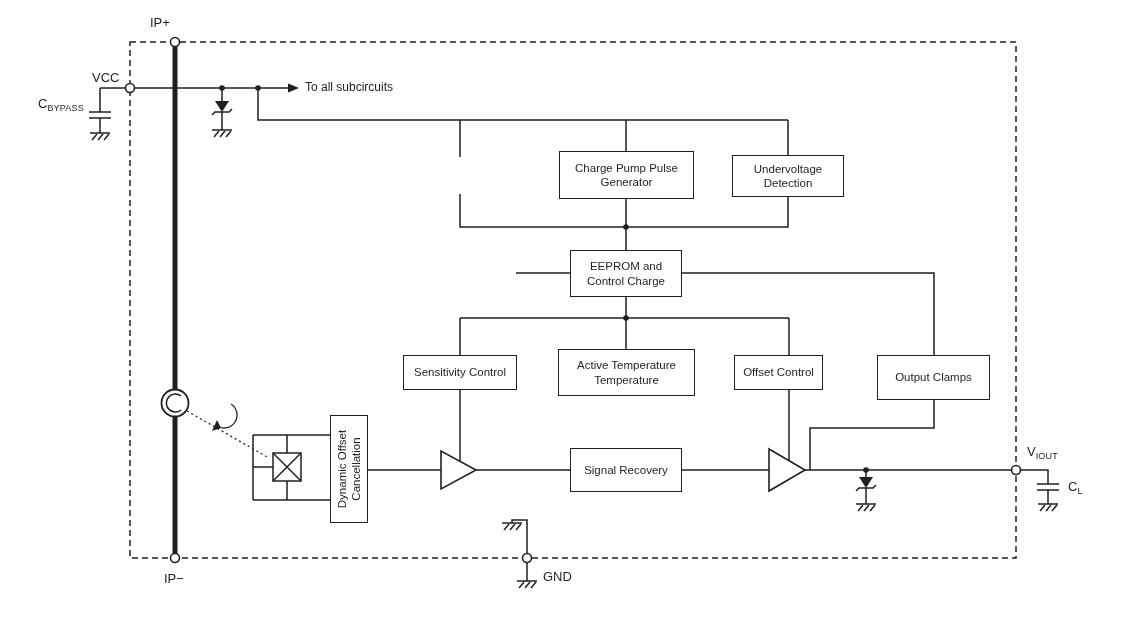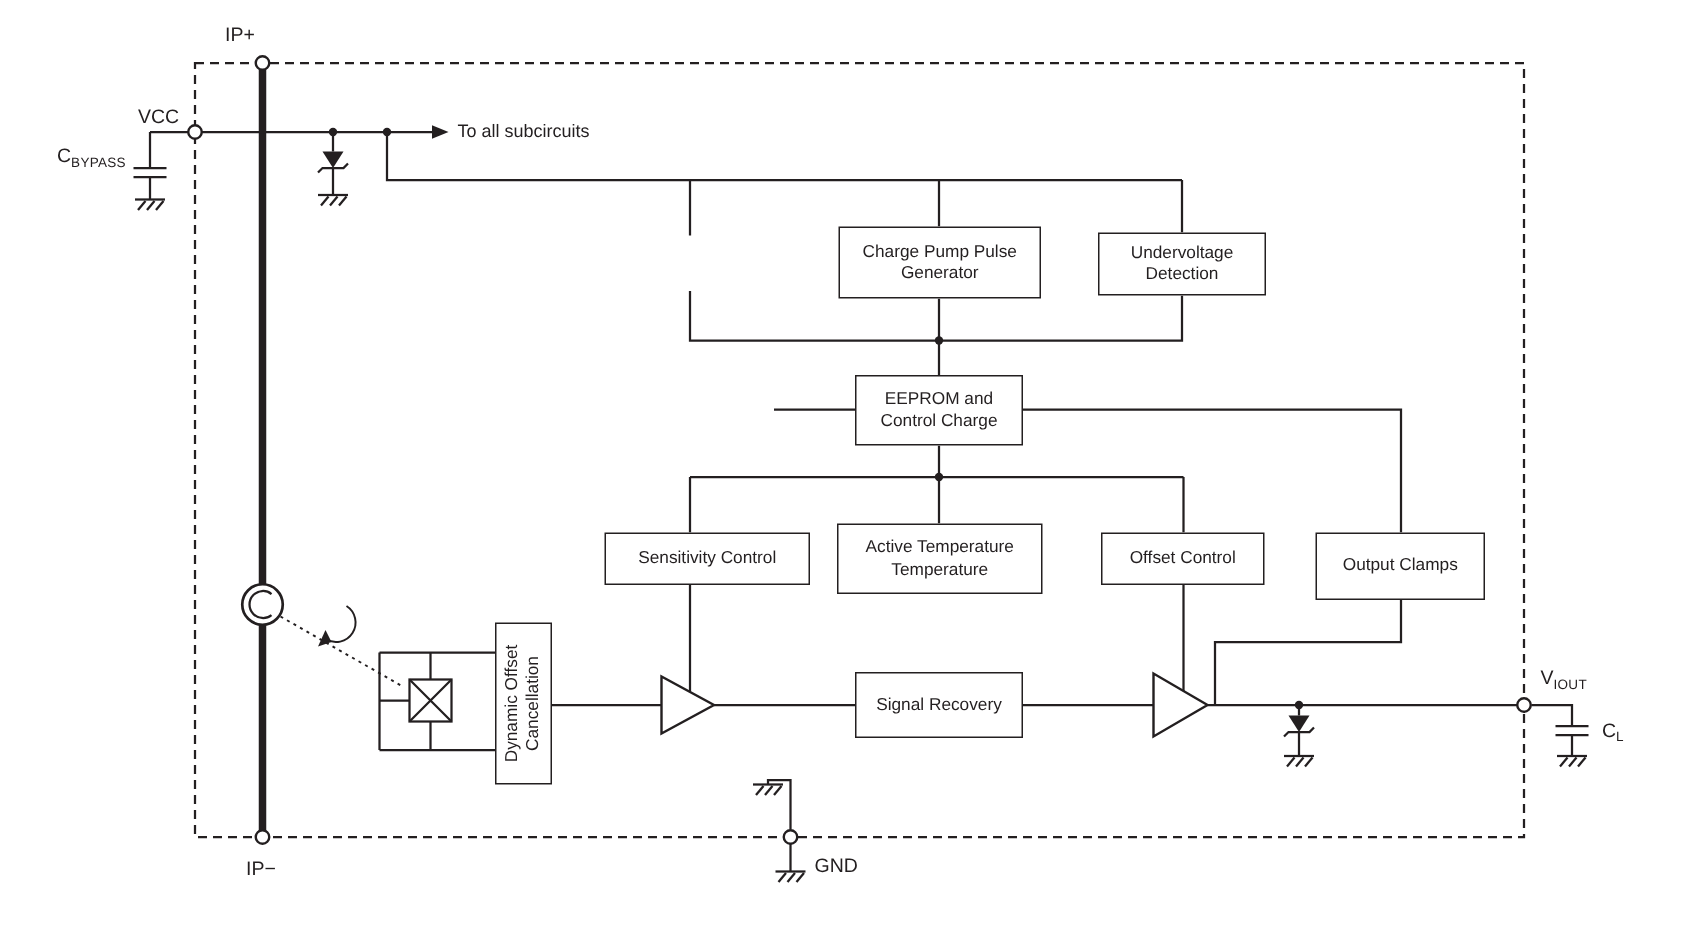--- a/index.html
+++ b/index.html
@@ -119,28 +119,28 @@
     <span>Generator</span>
   </div>
   <div class="block" style="left:732px;top:155px;width:112px;height:42px">
     <span>Undervoltage</span>
     <span>Detection</span>
   </div>
   <div class="block" style="left:570px;top:250px;width:112px;height:47px">
     <span>EEPROM and</span>
     <span>Control Charge</span>
   </div>
-  <div class="block" style="left:403px;top:355px;width:137px;height:35px">
+  <div class="block" style="left:403px;top:355px;width:114px;height:35px">
     <span>Sensitivity Control</span>
   </div>
   <div class="block" style="left:558px;top:349px;width:137px;height:47px">
     <span>Active Temperature</span>
     <span>Temperature</span>
   </div>
-  <div class="block" style="left:734px;top:355px;width:109px;height:35px">
+  <div class="block" style="left:734px;top:355px;width:89px;height:35px">
     <span>Offset Control</span>
   </div>
   <div class="block" style="left:877px;top:355px;width:113px;height:45px">
     <span>Output Clamps</span>
   </div>
   <div class="block" style="left:570px;top:448px;width:112px;height:44px">
     <span>Signal Recovery</span>
   </div>
   <div class="block" style="left:330px;top:415px;width:38px;height:108px">
     <div class="vwrap">

